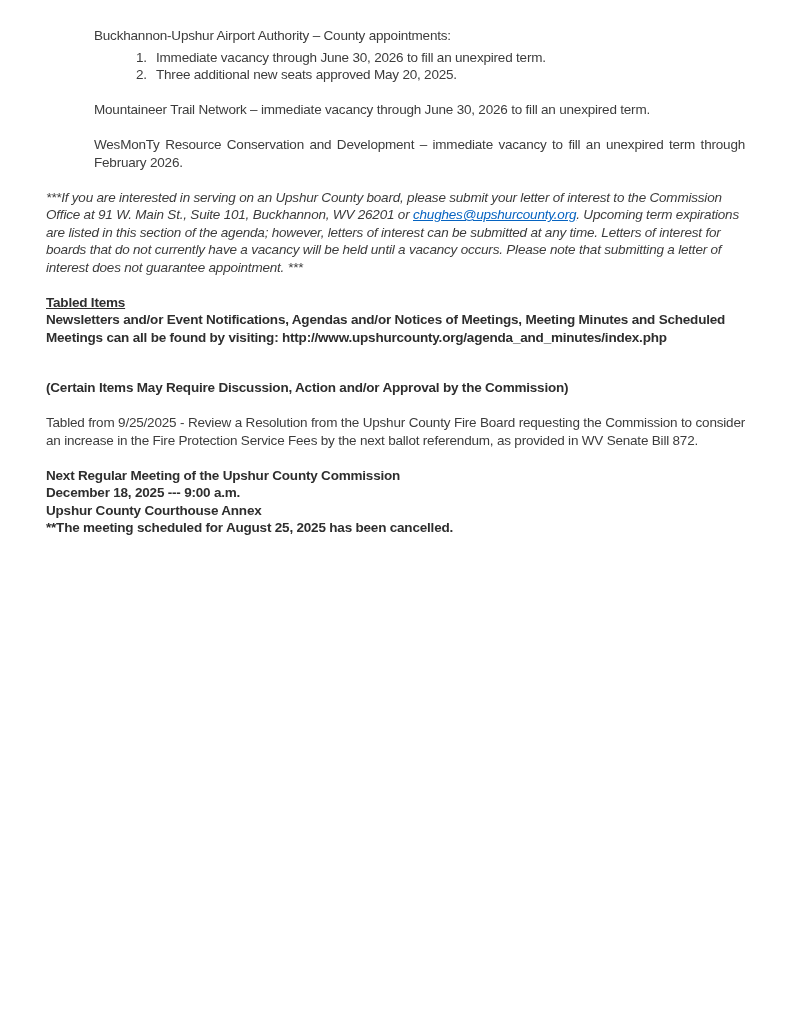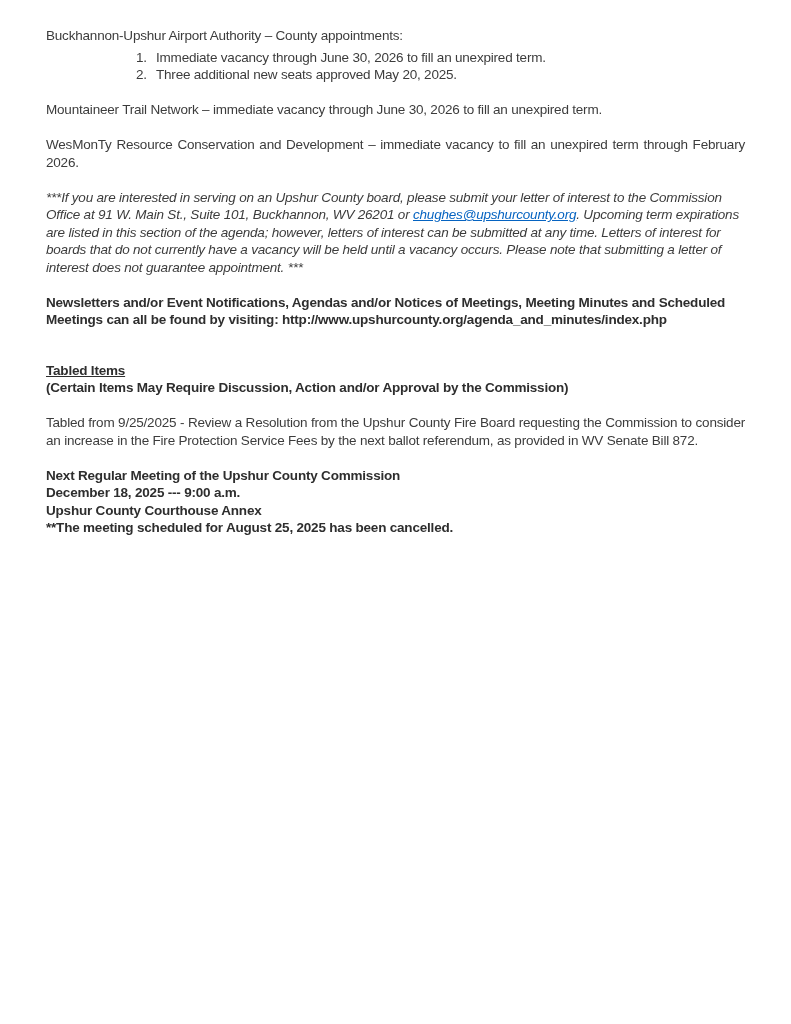--- a/index.html
+++ b/index.html
@@ -9,21 +9,21 @@
     font-size: 13.5px;
     line-height: 17.5px;
     letter-spacing: -0.2px;
     color: #3c3c3c;
     overflow: hidden;
   }
   .page { padding: 27px 46px 0 46px; width: 699px; box-sizing: content-box; }
   p { margin: 0; }
   .gap1 { margin-bottom: 17.5px; }
   .gap2 { margin-bottom: 33px; }
-  .indent { }
+  .indent { margin-left: 48px; }
   .justify { text-align: justify; }
   .list { margin-bottom: 17.5px; }
   .list-item { display: flex; margin-left: 90px; }
   .list-item .num { flex: none; width: 20px; }
   .italic { font-style: italic; }
   .bold { font-weight: bold; color: #2e2e2e; }
   .underline { text-decoration: underline; }
   a.doc-link {
     color: #0563c1;
     text-decoration: underline;
@@ -50,23 +50,23 @@
       <span>Three additional new seats approved May 20, 2025.</span>
     </div>
   </div>
 
   <p class="indent gap1">Mountaineer Trail Network – immediate vacancy through June 30, 2026 to fill an unexpired term.</p>
 
   <p class="indent justify gap1">WesMonTy Resource Conservation and Development – immediate vacancy to fill an unexpired term through February 2026.</p>
 
   <p class="italic gap1"><span>***If you are interested in serving on an Upshur County board, please submit your letter of interest to the Commission Office at 91 W. Main St., Suite 101, Buckhannon, WV 26201 or </span><a class="doc-link">chughes@upshurcounty.org</a><span>.  Upcoming term expirations are listed in this section of the agenda; however, letters of interest can be submitted at any time.  Letters of interest for boards that do not currently have a vacancy will be held until a vacancy occurs.  Please note that submitting a letter of interest does not guarantee appointment. ***</span></p>
 
+  <p class="bold underline">Tabled Items</p>
+
   <p class="bold gap2"><span>Newsletters and/or Event Notifications, Agendas and/or Notices of Meetings, Meeting Minutes and Scheduled Meetings can all be found by visiting: </span><span>http://www.upshurcounty.org/agenda_and_minutes/index.php</span></p>
-
-  <p class="bold underline">Tabled Items</p>
 
   <p class="bold gap1">(Certain Items May Require Discussion, Action and/or Approval by the Commission)</p>
 
   <p class="justify gap1">Tabled from 9/25/2025 - Review a Resolution from the Upshur County Fire Board requesting the Commission to consider an increase in the Fire Protection Service Fees by the next ballot referendum, as provided in WV Senate Bill 872.</p>
 
   <div class="center-block">
     <p>Next Regular Meeting of the Upshur County Commission</p>
     <p>December 18, 2025 --- 9:00 a.m.</p>
     <p>Upshur County Courthouse Annex</p>
     <p>**The meeting scheduled for August 25, 2025 has been cancelled.</p>

